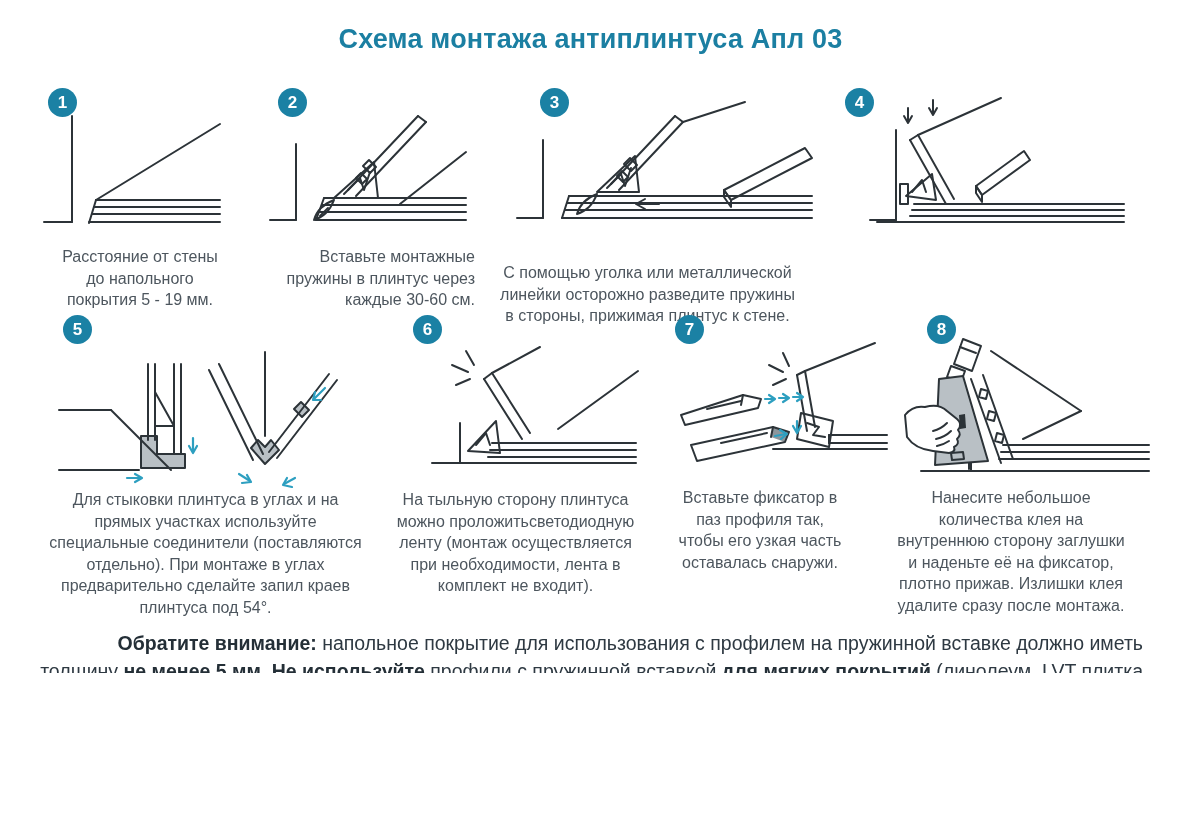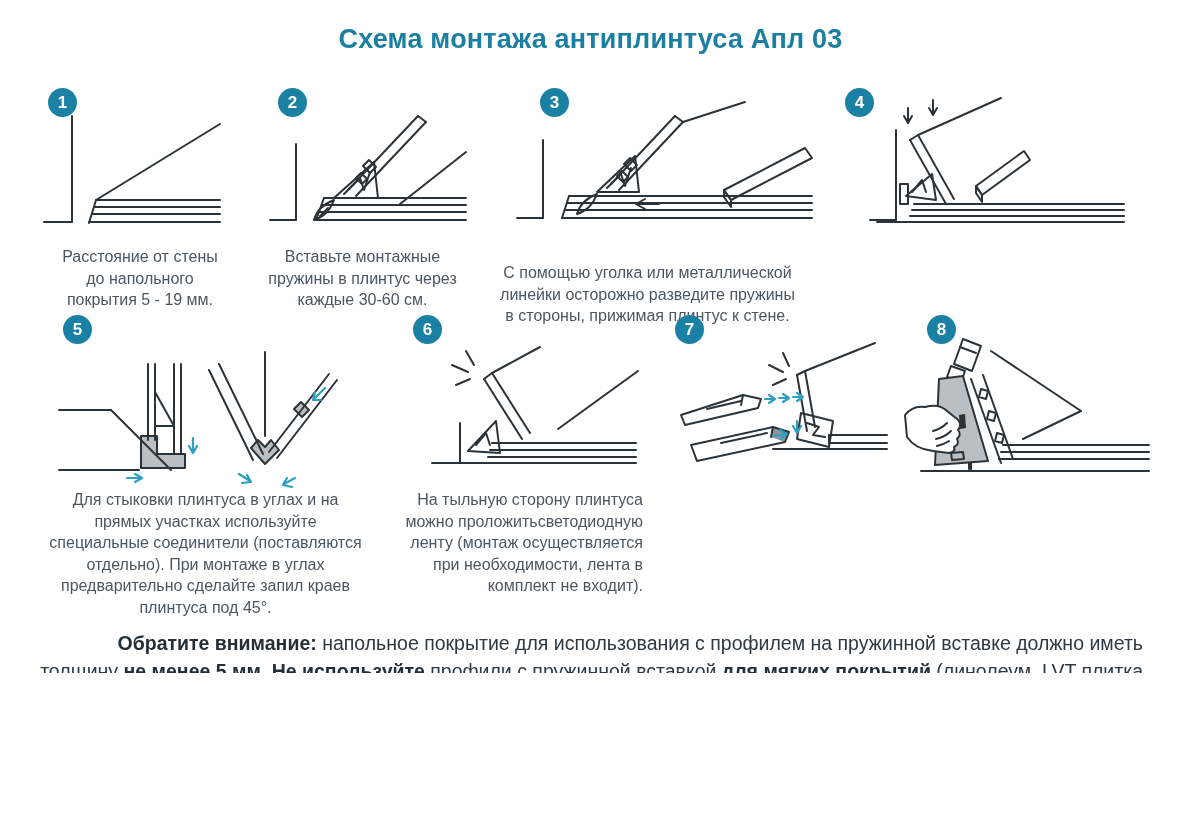--- a/index.html
+++ b/index.html
@@ -74,21 +74,21 @@
           <path d="M198 52 L132 104"></path>
           <path d="M101 60 l7 7 l-6 6 l-7 -7 Z"></path>
             <path d="M93 73 l6 6 l-5 5 l-6 -6 Z"></path>
           <path d="M66 98 L106 62 L110 98 Z"></path>
           <path d="M76 94 L92 78 L96 90 L102 72"></path>
           <path d="M66 100 Q50 106 46 120 Q60 116 66 100 Z"></path>
           <path d="M60 108 L52 116"></path>
         </g>
       </svg>
     </div>
-    <div class="caption" style="top:158px;">Вставьте монтажные
+    <div class="caption" style="top:158px;text-align:right;">Вставьте монтажные
 пружины в плинтус через
 каждые 30-60 см.</div>
   </div>
 
   <div class="step" style="left:485px;top:88px;width:325px;height:222px;">
     <div class="badge" style="left:55px;">3</div>
     <div class="art" style="left:22px;top:12px;">
       <svg width="310" height="132" viewBox="0 0 310 132">
         <g class="ln">
           <path d="M36 40 V118"></path>
@@ -182,21 +182,21 @@
           <path d="M242 138 L231 144"></path>
             <path d="M239 147 L230 145 L234 138"></path>
         </g>
       </svg>
     </div>
     <div class="caption" style="top:174px;">Для стыковки плинтуса в углах и на
 прямых участках используйте
 специальные соединители (поставляются
 отдельно). При монтаже в углах
 предварительно сделайте запил краев
-плинтуса под 45°.</div>
+плинтуса под 54°.</div>
   </div>
 
   <div class="step" style="left:388px;top:315px;width:255px;height:300px;">
     <div class="badge" style="left:25px;">6</div>
     <div class="art" style="left:20px;top:24px;">
       <svg width="235" height="140" viewBox="0 0 235 140">
         <g class="ln">
           <path d="M58 12 L66 26"></path>
             <path d="M44 26 L60 33"></path>
             <path d="M48 46 L62 40"></path>
@@ -208,21 +208,21 @@
           <path d="M52 84 V124"></path>
           <path d="M84 104 H228"></path>
             <path d="M82 111 H228"></path>
             <path d="M80 118 H228"></path>
             <path d="M24 124 H228"></path>
           <path d="M60 112 L88 82 L92 114 Z"></path>
           <path d="M68 106 L78 94 L82 106"></path>
         </g>
       </svg>
     </div>
-    <div class="caption" style="top:174px;text-align:right;">На тыльную сторону плинтуса
+    <div class="caption" style="top:174px;">На тыльную сторону плинтуса
 можно проложитьсветодиодную
 ленту (монтаж осуществляется
 при необходимости, лента в
 комплект не входит).</div>
   </div>
 
   <div class="step" style="left:650px;top:315px;width:220px;height:300px;">
     <div class="badge" style="left:25px;">7</div>
     <div class="art" style="left:5px;top:20px;">
       <svg width="235" height="150" viewBox="0 0 235 150">
@@ -255,20 +255,24 @@
             <path d="M128 59 L134 63 L128 67"></path>
           <path d="M138 62 H147"></path>
             <path d="M142 58 L148 62 L142 66"></path>
           <path d="M120 101 L131 99"></path>
             <path d="M125 95 L132 99 L126 104"></path>
           <path d="M142 86 V97"></path>
             <path d="M138 91 L142 98 L146 91"></path>
         </g>
       </svg>
     </div>
+    <div class="caption" style="top:172px;">Вставьте фиксатор в
+паз профиля так,
+чтобы его узкая часть
+оставалась снаружи.</div>
   </div>
 
   <div class="step" style="left:880px;top:315px;width:262px;height:300px;">
     <div class="badge" style="left:47px;">8</div>
     <div class="art" style="left:23px;top:16px;">
       <svg width="250" height="152" viewBox="0 0 250 152">
         <g class="ln">
           <path d="M88 20 L178 80"></path>
             <path d="M120 108 L178 80"></path>
           <path d="M68 48 L98 132"></path>
@@ -293,19 +297,25 @@
         <path class="df" d="M56 84 l6 -1 l1 14 l-6 1 Z"></path>
         <path class="ln" fill="none" d="M48 122 l12 -1 l1 7 l-12 1 Z"></path>
         <g>
           <path class="wf" d="M2 84 Q10 74 22 76 Q36 72 44 80 L54 88 Q60 93 55 99 Q59 104 54 108 Q57 113 51 116 Q53 121 46 122 L30 120 Q12 118 4 106 Z"></path>
           <path class="ln" d="M44 92 Q38 98 30 100"></path>
           <path class="ln" d="M48 100 Q42 106 33 108"></path>
           <path class="ln" d="M46 110 Q40 114 34 115"></path>
         </g>
       </svg>
     </div>
+    <div class="caption" style="top:172px;">Нанесите небольшое
+количества клея на
+внутреннюю сторону заглушки
+и наденьте её на фиксатор,
+плотно прижав. Излишки клея
+удалите сразу после монтажа.</div>
   </div>
 
   <div class="notice"><b>Обратите внимание:</b><span> напольное покрытие для использования с профилем на пружинной вставке должно иметь толщину </span><b>не менее 5 мм. Не используйте</b><span> профили с пружинной вставкой </span><b>для мягких покрытий</b><span> (линолеум, LVT плитка с мягким основанием, ковролин и т.д.), т.к. их жесткость недостаточна для надежной фиксации крепежа.</span></div>
 
 
 
 </div>
 
 </body></html>

